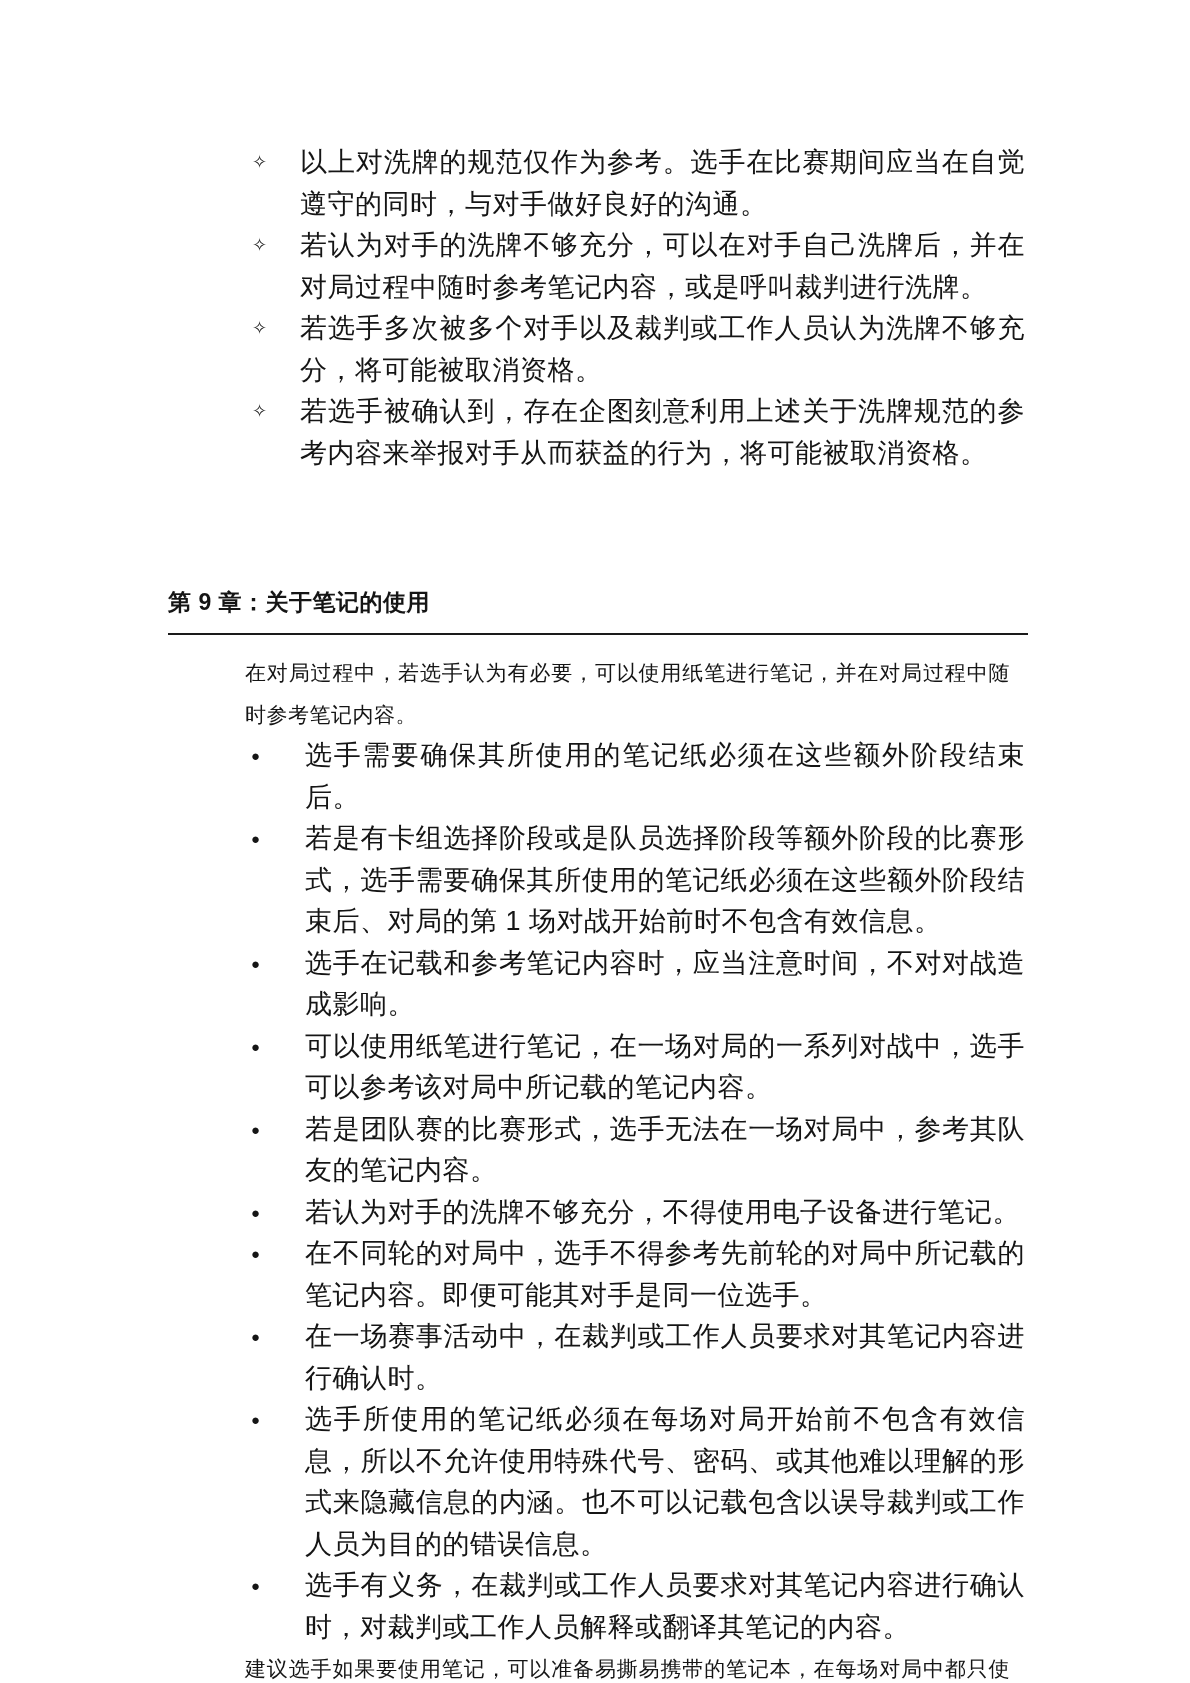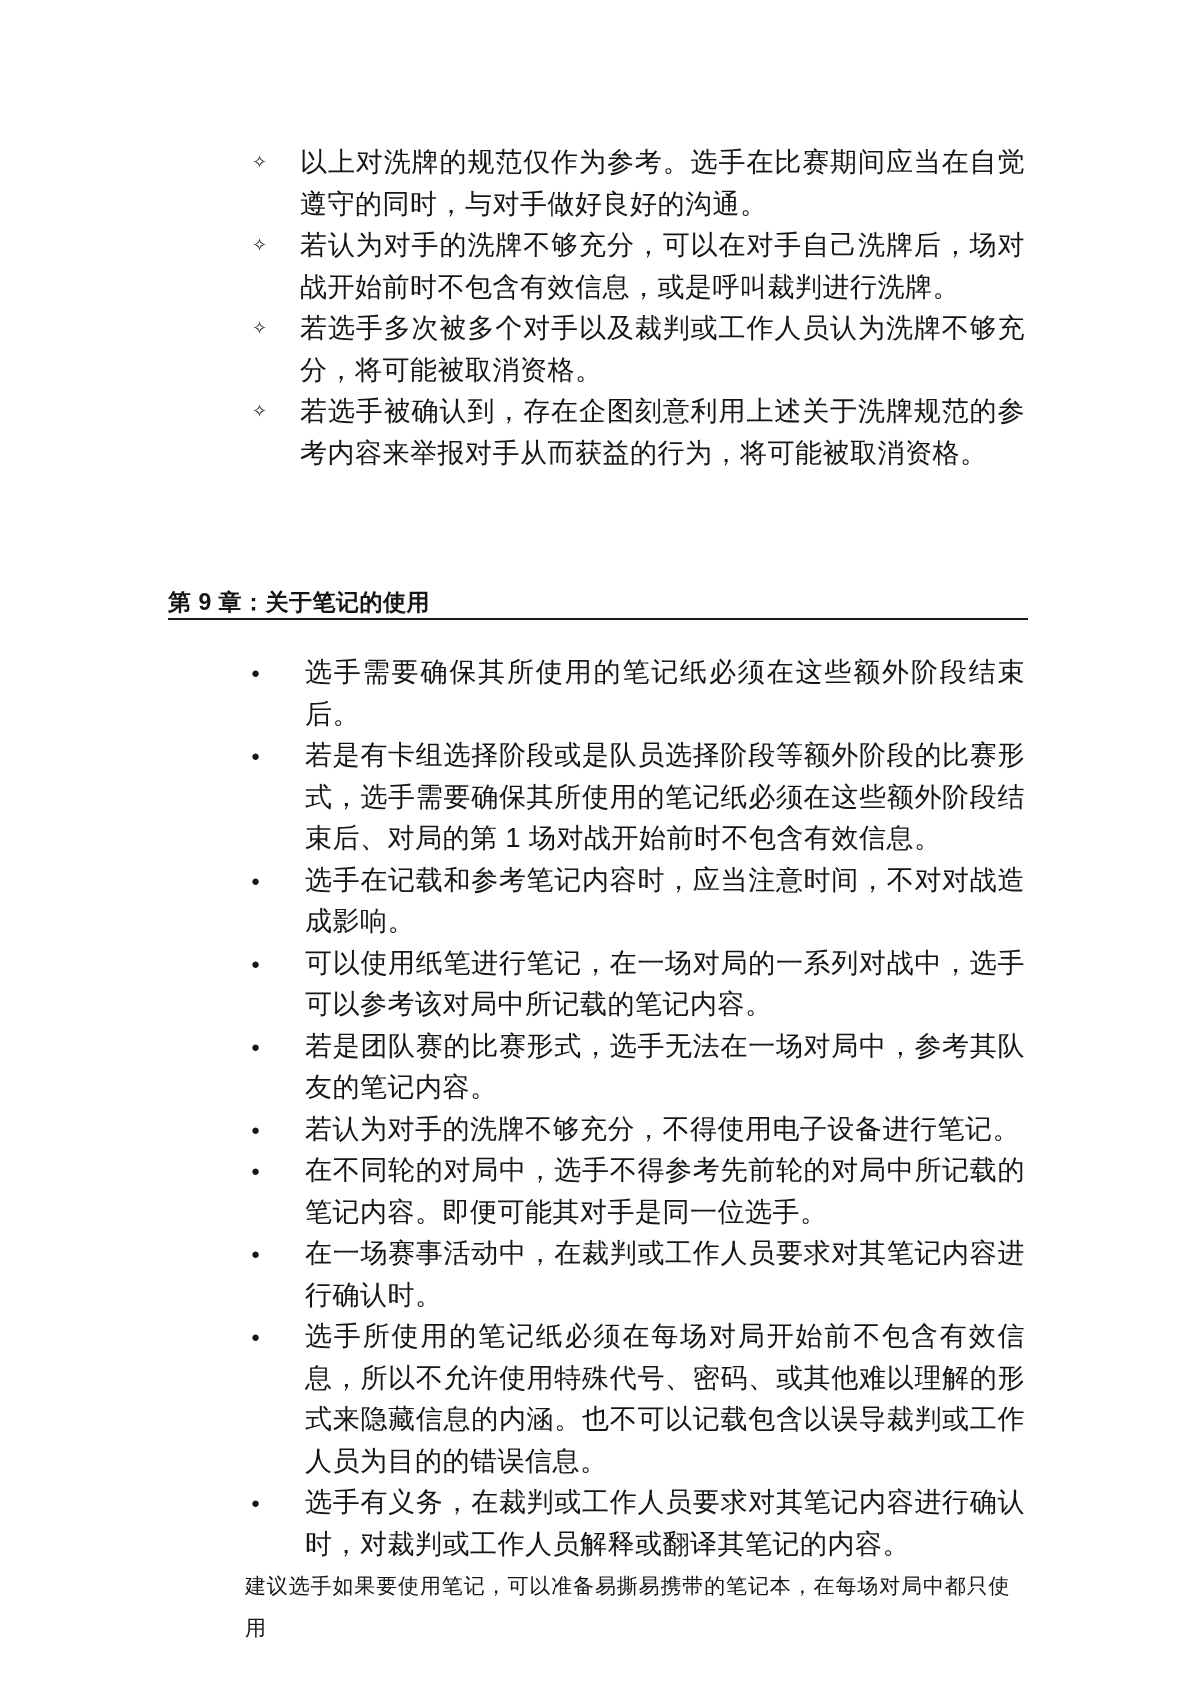--- a/index.html
+++ b/index.html
@@ -42,21 +42,21 @@
 
   
   .chapter-heading {
     position: absolute;
     top: 586px;
     left: 168px;
     width: 860px;
     font-size: 23px;
     font-weight: 700;
     line-height: 32px;
-    padding-bottom: 0;
+    padding-bottom: 15px;
     border-bottom: 2px solid #1a1a1a;
     letter-spacing: 0.5px;
   }
 
   
   .chapter-body {
     position: absolute;
     top: 652px;
     left: 245px;
     width: 780px;
@@ -82,35 +82,36 @@
 
 <div class="page">
 
   <div class="shuffle-list">
     <div class="li">
       <span class="marker">✧</span>
       <div class="li-text">以上对洗牌的规范仅作为参考。选手在比赛期间应当在自觉遵守的同时，与对手做好良好的沟通。</div>
     </div>
     <div class="li">
       <span class="marker">✧</span>
-      <div class="li-text">若认为对手的洗牌不够充分，可以在对手自己洗牌后，场对战开始前时不包含有效信息，或是呼叫裁判进行洗牌。</div>
+      <div class="li-text">若认为对手的洗牌不够充分，可以在对手自己洗牌后，并在对局过程中随时参考笔记内容，或是呼叫裁判进行洗牌。</div>
     </div>
     <div class="li">
       <span class="marker">✧</span>
       <div class="li-text">若选手多次被多个对手以及裁判或工作人员认为洗牌不够充分，将可能被取消资格。</div>
     </div>
     <div class="li">
       <span class="marker">✧</span>
       <div class="li-text">若选手被确认到，存在企图刻意利用上述关于洗牌规范的参考内容来举报对手从而获益的行为，将可能被取消资格。</div>
     </div>
   </div>
 
   <div class="chapter-heading">第 9 章：关于笔记的使用</div>
 
   <div class="chapter-body">
+    <p class="para">在对局过程中，若选手认为有必要，可以使用纸笔进行笔记，并在对局过程中随时参考笔记内容。</p>
 
     <div class="notes-list">
       <div class="li">
         <span class="marker">●</span>
         <div class="li-text">选手需要确保其所使用的笔记纸必须在这些额外阶段结束后。</div>
       </div>
       <div class="li">
         <span class="marker">●</span>
         <div class="li-text">若是有卡组选择阶段或是队员选择阶段等额外阶段的比赛形式，选手需要确保其所使用的笔记纸必须在这些额外阶段结束后、对局的第 1 场对战开始前时不包含有效信息。</div>
       </div>

